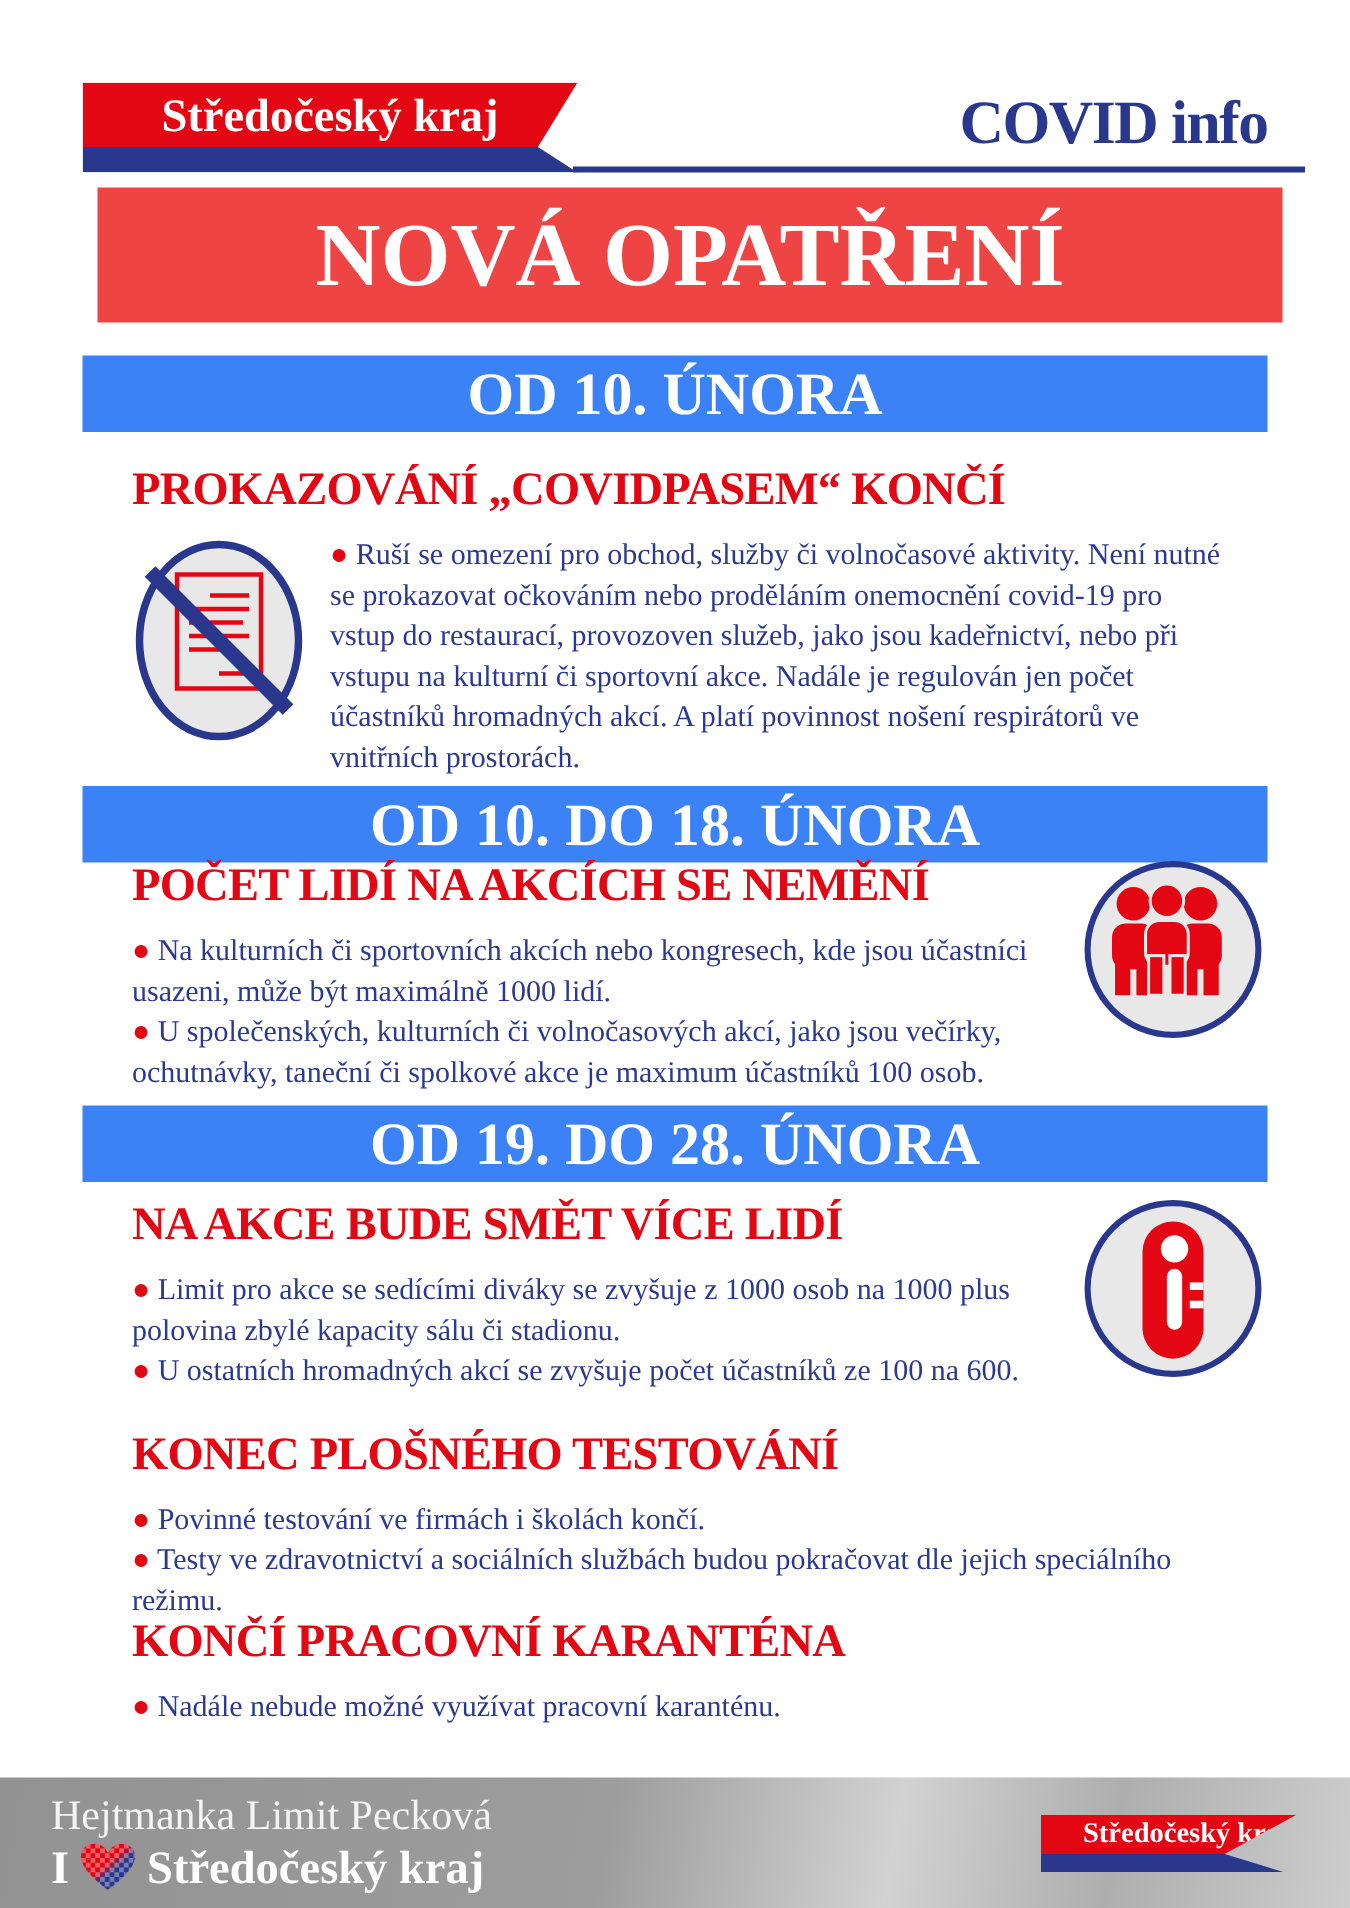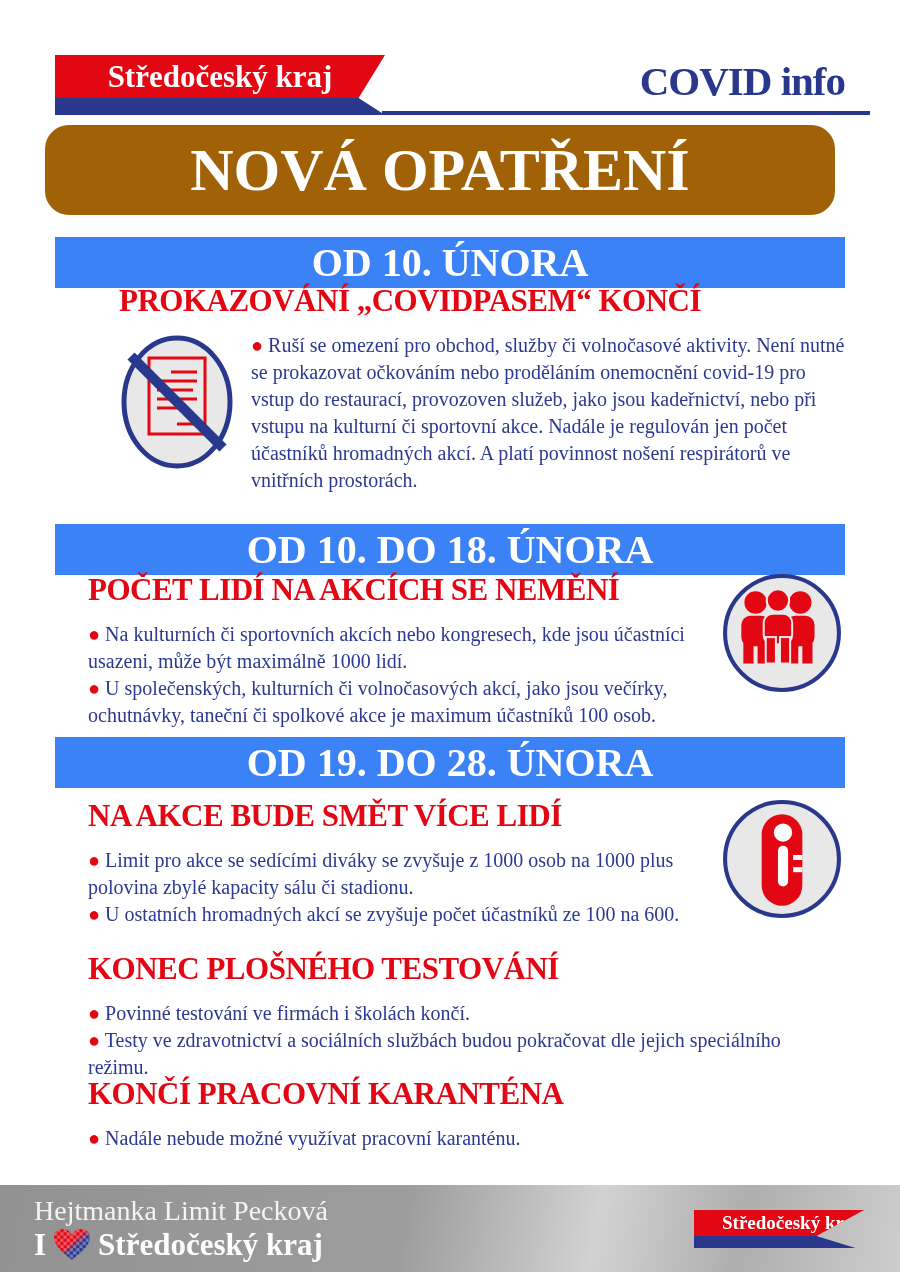--- a/index.html
+++ b/index.html
@@ -14,34 +14,34 @@
     clip-path:polygon(0 0,100% 0,92% 100%,0 100%);
     color:#fff; font-size:31px; font-weight:700; line-height:43px; text-align:center;
   }
   .logo-blue {
     position:absolute; left:0; top:43px; width:100%; height:17px; background:#29388c;
     clip-path:polygon(0 0,92% 0,100% 100%,0 100%);
   }
   .header-line { position:absolute; left:382px; top:111px; width:488px; height:4px; background:#29388c; }
   .covid-info { position:absolute; top:57px; right:55px; font-size:41px; font-weight:700; color:#29388c; letter-spacing:-1px;text-align:right; }
   .title-banner {
-    position:absolute; left:45px; top:125px; width:790px; height:90px; background:#a16207;
+    position:absolute; left:65px; top:125px; width:790px; height:90px; background:#ef4444;
     display:flex; align-items:center; justify-content:center;
-    color:#fff; font-size:60px; font-weight:800; letter-spacing:0px;border-radius:24px;
+    color:#fff; font-size:60px; font-weight:800; letter-spacing:0px;
   }
   
   .section-banner {
     position:absolute; left:55px; width:790px; height:51px; background:#3b82f6;
     display:flex; align-items:center; justify-content:center;
     color:#fff; font-size:40px; font-weight:800; letter-spacing:0px;
   }
   #banner-1 { top:237px; } #banner-2 { top:512px;margin-top:12px; } #banner-3 { top:737px; }
   
   .block { position:absolute; left:88px; }
-  #block-1 { top:283px; width:730px;margin-left:31px; }
+  #block-1 { top:308px; width:730px; }
   #block-2 { top:572px; width:755px; }
   #block-3a { top:798px; width:755px; }
   #block-3b { top:951px; width:755px; }
   #block-3c { top:1076px; width:755px; }
   .red-heading { margin:0 0 13px 0; color:#e30613; font-size:31px; font-weight:800; letter-spacing:-0.5px; }
   .body-text, .bullet { margin:0; color:#2b3990; font-size:20px; line-height:27px; }
   .bullet::before, .body-text .dot { content:"● "; }
   .bullet::before { content:"● "; color:#e30613; }
   .dot { color:#e30613; }
   .icon-float-left  { float:left;  width:116px; height:136px; margin:2px 16px 2px 0; }

